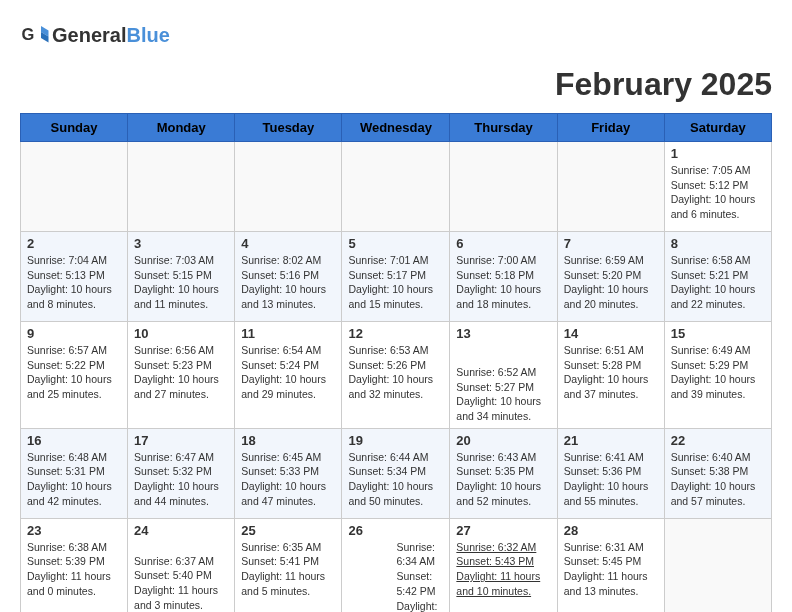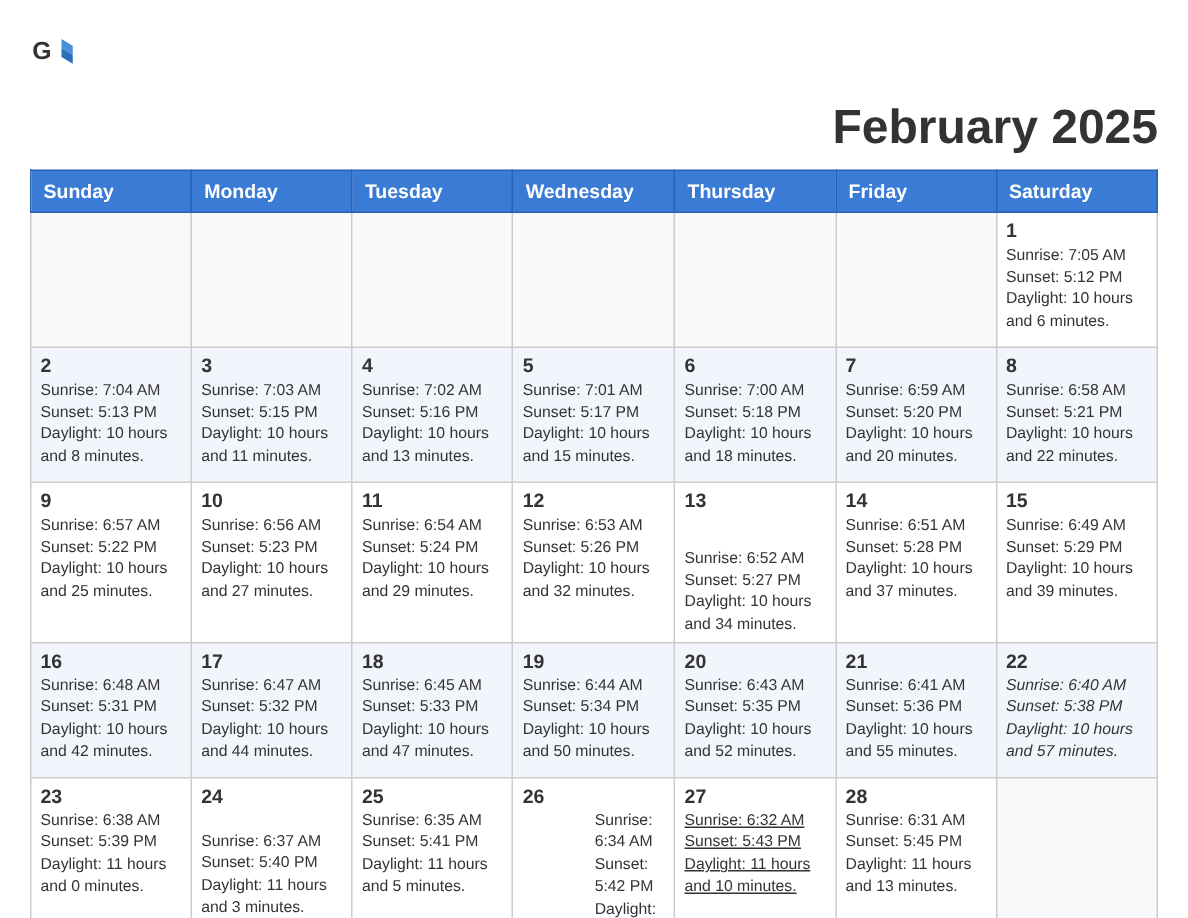--- a/index.html
+++ b/index.html
@@ -37,22 +37,22 @@
     .subtitle {
       font-size: 15px;
       color: #555;
     }
     .calendar {
       width: 100%;
       border-collapse: collapse;
     }
     .calendar th {
       background: #3a7bd5;
-      color: #ffffff;
-      text-align: left;
+      color: #000000;
+      text-align: center;
       padding: 6px 8px;
       font-size: 13px;
       font-weight: bold;
       border: 1px solid #2a60b5;
     }
     .calendar td {
       border: 1px solid #ccc;
       vertical-align: top;
       width: 108px;
       height: 90px;
@@ -82,20 +82,25 @@
 </head>
 <body>
 
 <div class="header">
   <div class="logo">
     <svg class="logo-icon" viewBox="0 0 40 40">
       <text x="2" y="26" font-size="22" font-weight="bold" fill="#333">G</text>
       <polygon points="28,8 38,14 38,22 28,16" fill="#4a90d9"></polygon>
       <polygon points="28,16 38,22 38,30 28,24" fill="#2a70b9"></polygon>
     </svg>
+    <div>
+      <div style="font-size:20px;font-weight:bold;color:#333;">
+        <span style="color:#333;">General</span><span style="color:#4a90d9;">Blue</span>
+      </div>
+    </div>
   </div>
   <div class="title-block">
     <div class="main-title">February 2025</div>
   </div>
 </div>
 
 <table class="calendar">
   <thead>
     <tr>
 
@@ -134,21 +139,21 @@
         </td>
         <td>
           <span class="day-num">3</span>
           <div class="day-info" style="white-space: pre-line;">Sunrise: 7:03 AM
 Sunset: 5:15 PM
 Daylight: 10 hours
 and 11 minutes.</div>
         </td>
         <td>
           <span class="day-num">4</span>
-          <div class="day-info" style="white-space: pre-line;">Sunrise: 7:02 AM
+          <div class="day-info" style="white-space: pre-line;">Sunrise: 8:02 AM
 Sunset: 5:16 PM
 Daylight: 10 hours
 and 13 minutes.</div>
         </td>
         <td>
           <span class="day-num">5</span>
           <div class="day-info" style="white-space: pre-line;">Sunrise: 7:01 AM
 Sunset: 5:17 PM
 Daylight: 10 hours
 and 15 minutes.</div>
@@ -264,21 +269,21 @@
         </td>
         <td>
           <span class="day-num">21</span>
           <div class="day-info" style="white-space: pre-line;">Sunrise: 6:41 AM
 Sunset: 5:36 PM
 Daylight: 10 hours
 and 55 minutes.</div>
         </td>
         <td>
           <span class="day-num">22</span>
-          <div class="day-info" style="white-space: pre-line; font-style: italic;">Sunrise: 6:40 AM
+          <div class="day-info" style="white-space: pre-line;">Sunrise: 6:40 AM
 Sunset: 5:38 PM
 Daylight: 10 hours
 and 57 minutes.</div>
         </td>
       </tr>
       <tr>
         <td>
           <span class="day-num">23</span>
           <div class="day-info" style="white-space: pre-line;">Sunrise: 6:38 AM
 Sunset: 5:39 PM

